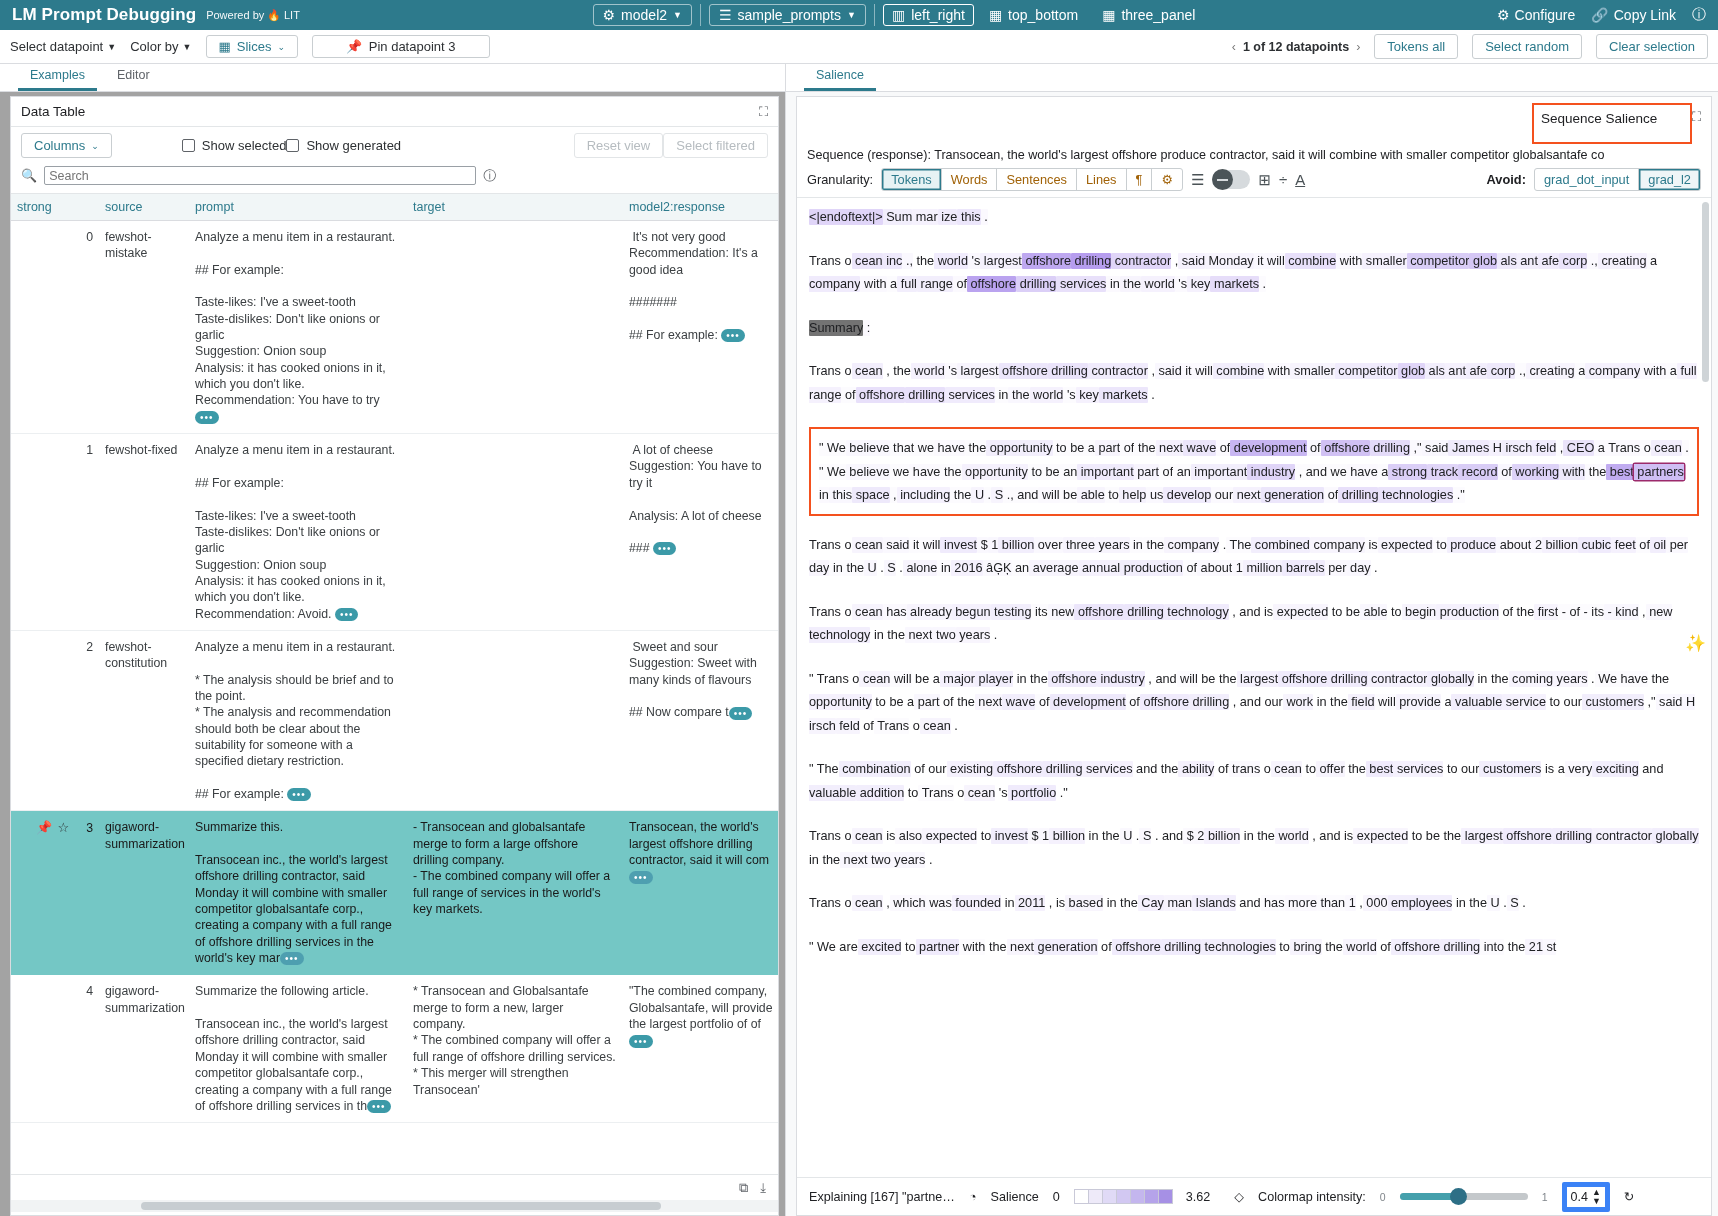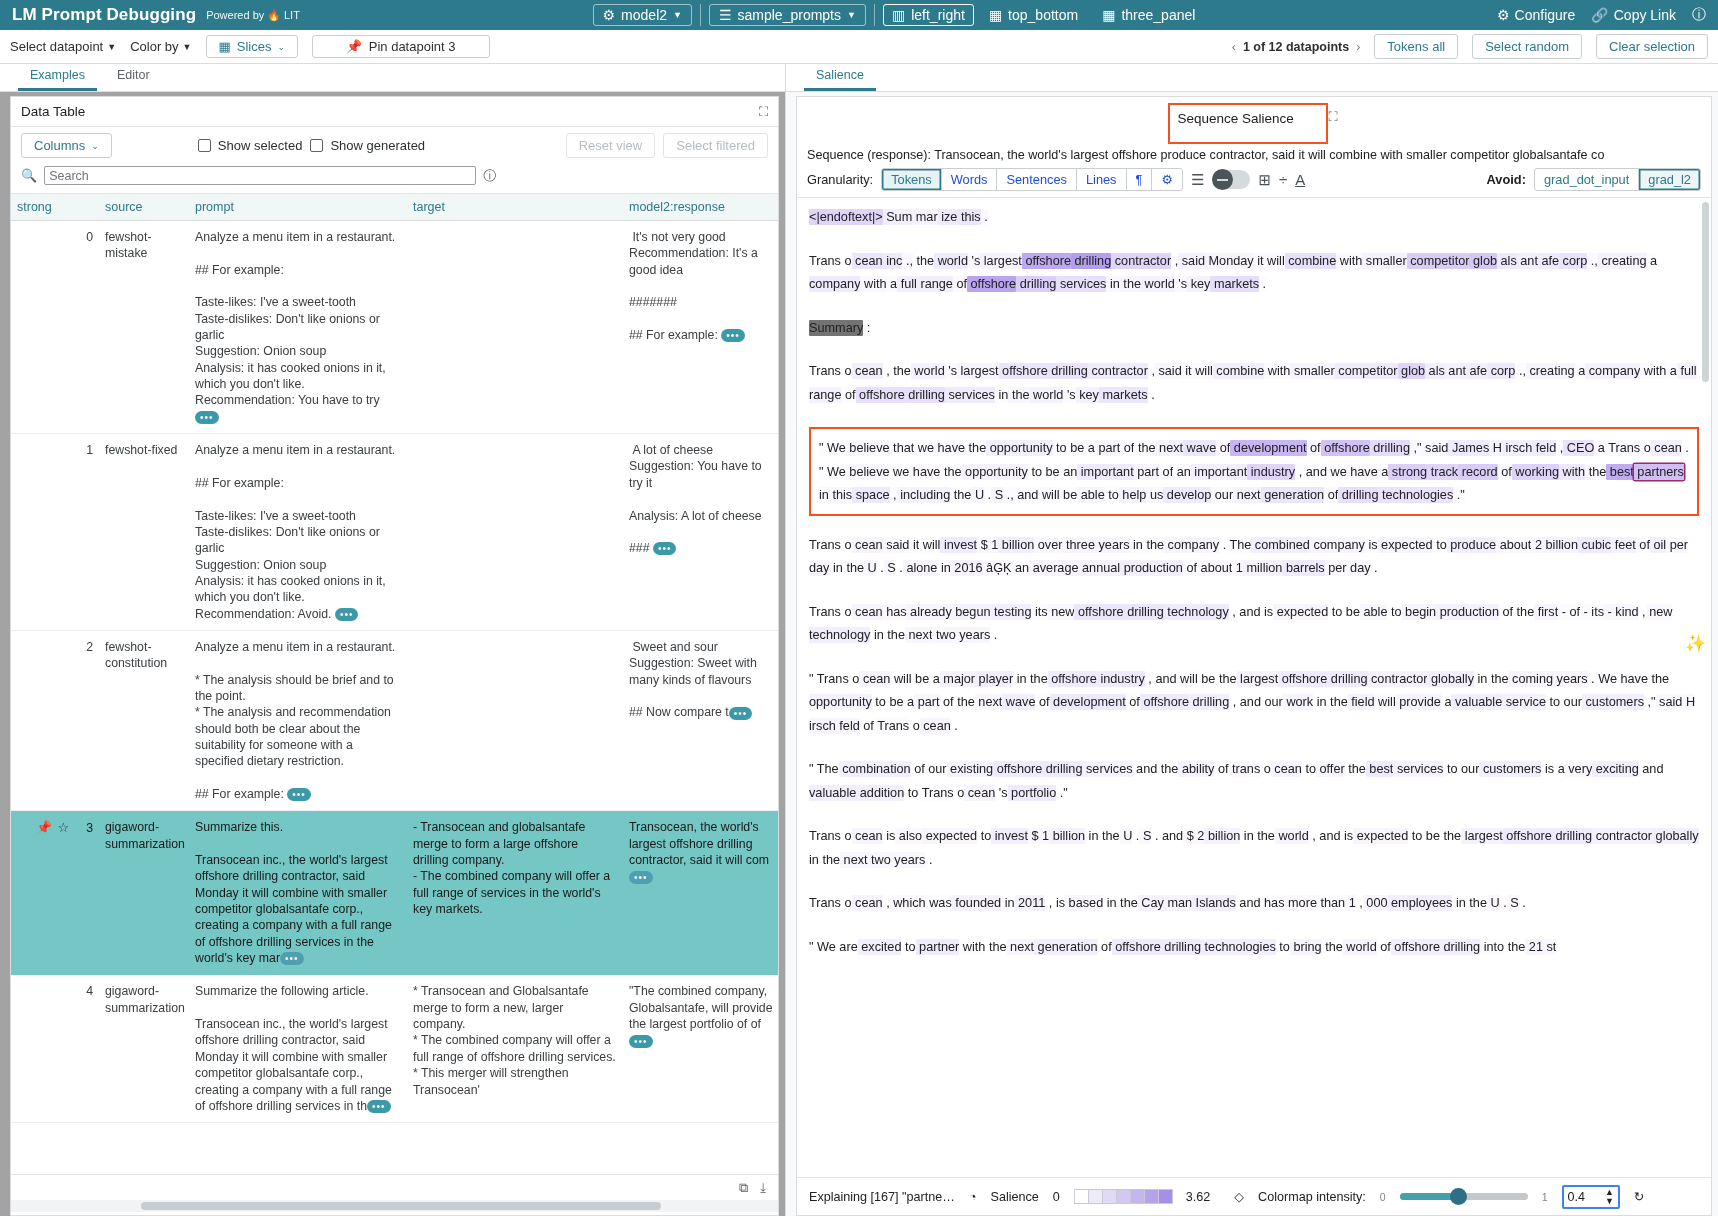--- a/index.html
+++ b/index.html
@@ -93,21 +93,21 @@
     display:flex; flex-direction:column;
     flex:1; min-height:0;
   }
   .module-header {
     height: 30px; display:flex; align-items:center; padding: 0 10px;
     border-bottom: 1px solid #e3e6e8; font-size: 13.5px; color:#202124;
     justify-content: space-between;
   }
   .expand-ico { color:#5f6368; font-size: 13px; }
 
-  .dt-controls { display:flex; align-items:center; gap:8px; padding: 6px 10px 4px; font-size:13px;}
+  .dt-controls { display:flex; align-items:center; gap:0; padding: 6px 10px 4px; font-size:13px;}
   .columns-btn { border:1px solid #c9ced1; border-radius:3px; padding:4px 12px; color:#2d7a8c; display:flex; align-items:center; gap:6px;}
   .cbx { display:flex; align-items:center; gap:7px; color:#2d3033; }
   .cbx .box { width:13px; height:13px; border:1.5px solid #5f6368; border-radius:2px; display:inline-block;}
   .dt-controls .sp { flex:1; }
   .ghost-btn { border:1px solid #e2e5e7; border-radius:3px; padding:4px 12px; color:#b6bcc0; background:#fff;}
 
   .search-row { display:flex; align-items:center; gap:7px; padding: 4px 10px 8px; }
   .search-input { flex: 0 0 432px; height:19px; border:1px solid #9aa0a6; border-radius:2px; padding: 0 4px; font-size:12.5px; color:#5f6368;}
   .help-ico { color:#5f6368; font-size:13px; }
 
@@ -128,36 +128,36 @@
   .pins { white-space:nowrap; color:#2d3033; font-size:13px; }
   .pins span { margin-right:5px; }
   .wsp { white-space: pre-wrap; }
 
   .tbl-footer { height: 26px; border-top:1px solid #e3e6e8; display:flex; justify-content:flex-end; align-items:center; gap:12px; padding-right:12px; color:#5f6368; font-size:13px;}
   .hscroll { height: 12px; background:#f1f3f4; position:relative; margin: 0 0 3px 0;}
   .hscroll .thumb { position:absolute; left: 130px; top:2px; height:8px; width: 520px; background:#c7cdd1; border-radius:4px;}
 
   
   .sal-header {
-    display:flex; align-items:center; justify-content:center;
+    display:flex; align-items:center; justify-content:flex-end;
     padding: 6px 10px 4px 8px;
   }
   .sal-title-box {
     border: 2.5px solid #f4511e;
     padding: 6px 10px 16px 7px;
     font-size: 13.5px; color:#202124;
     min-width: 160px;
   }
   .seq-line { padding: 0 10px 2px 10px; font-size:12.6px; color:#202124; white-space:nowrap; overflow:hidden; }
   .select-seq { margin: 6px 0 6px 10px; border:1px solid #c9ced1; border-radius:3px; padding:5px 12px; color:#2d7a8c; display:inline-flex; gap:6px; font-size:13px;}
 
   .gran-row { display:flex; align-items:center; gap:8px; padding: 4px 10px 6px 10px; border-bottom:1px solid #e3e6e8; font-size:12.8px;}
   .gran-label { color:#202124; }
   .seg { display:flex; border:1px solid #c9ced1; border-radius:3px; overflow:hidden;}
-  .seg > div { padding: 3px 9px; color:#1d4ed8; border-right:1px solid #c9ced1; font-size:12.8px;}
+  .seg > div { padding: 3px 9px; color:#a16207; border-right:1px solid #c9ced1; font-size:12.8px;}
   .seg > div:last-child { border-right:none; }
   .seg > div.on { background:#e7f2f4; color:#2d7a8c; box-shadow: inset 0 0 0 1.5px #2d7a8c;}
   .icobtn { color:#4a5256; font-size:15px; display:flex; align-items:center;}
   .toggle { width:38px; height:19px; background:#d6dadd; border-radius:10px; position:relative;}
   .toggle .knob { position:absolute; left:0; top:-1px; width:21px; height:21px; border-radius:50%; background:#4b5458;}
   .toggle .knob::after { content:""; position:absolute; left:5px; top:9.5px; width:11px; height:2px; background:#d6dadd;}
   .gran-spacer { flex:1; }
   .method-label { font-weight:bold; color:#202124; font-size:12.8px;}
   .method-seg { display:flex; border:1px solid #c9ced1; border-radius:3px; overflow:hidden;}
   .method-seg > div { padding:3px 9px; color:#2d7a8c; font-size:12.8px; border-right:1px solid #c9ced1;}
@@ -172,21 +172,21 @@
 
   .sal-footer {
     height: 38px; border-top:1px solid #e3e6e8; background:#fff;
     display:flex; align-items:center; gap:14px; padding: 0 12px; font-size:12.6px; color:#202124;
   }
   .swatches { display:flex; }
   .swatches div { width:15px; height:15px; border:1px solid #c9c9d8; margin-right:-1px;}
   .cmap-slider { width: 128px; height:7px; background:#c4c8cb; border-radius:4px; position:relative;}
   .cmap-slider .fill { position:absolute; left:0; top:0; height:7px; width:57px; background:#45a0ac; border-radius:4px;}
   .cmap-slider .knob { position:absolute; left:50px; top:-5px; width:17px; height:17px; border-radius:50%; background:#2d6f86;}
-  .numbox { border:2px solid #3b82f6; border-radius:2px; padding:1px 4px; display:flex; align-items:center; gap:20px; font-size:12.5px;}
+  .numbox { border:5px solid #3b82f6; border-radius:2px; padding:1px 4px; display:flex; align-items:center; gap:4px; font-size:12.5px;}
   .muted { color:#80868b; font-size:10.5px;}
 
   .vscroll { position:absolute; right:2px; top:4px; width:7px; bottom:6px; }
   .vscroll .thumb { position:absolute; top:0; width:7px; height:180px; background:#cfd4d7; border-radius:4px;}
 
   .sparkle { position:absolute; right:4px; top:430px; font-size:17px; color:#8c7ae6;}
 </style>
 </head>
 <body>
 

